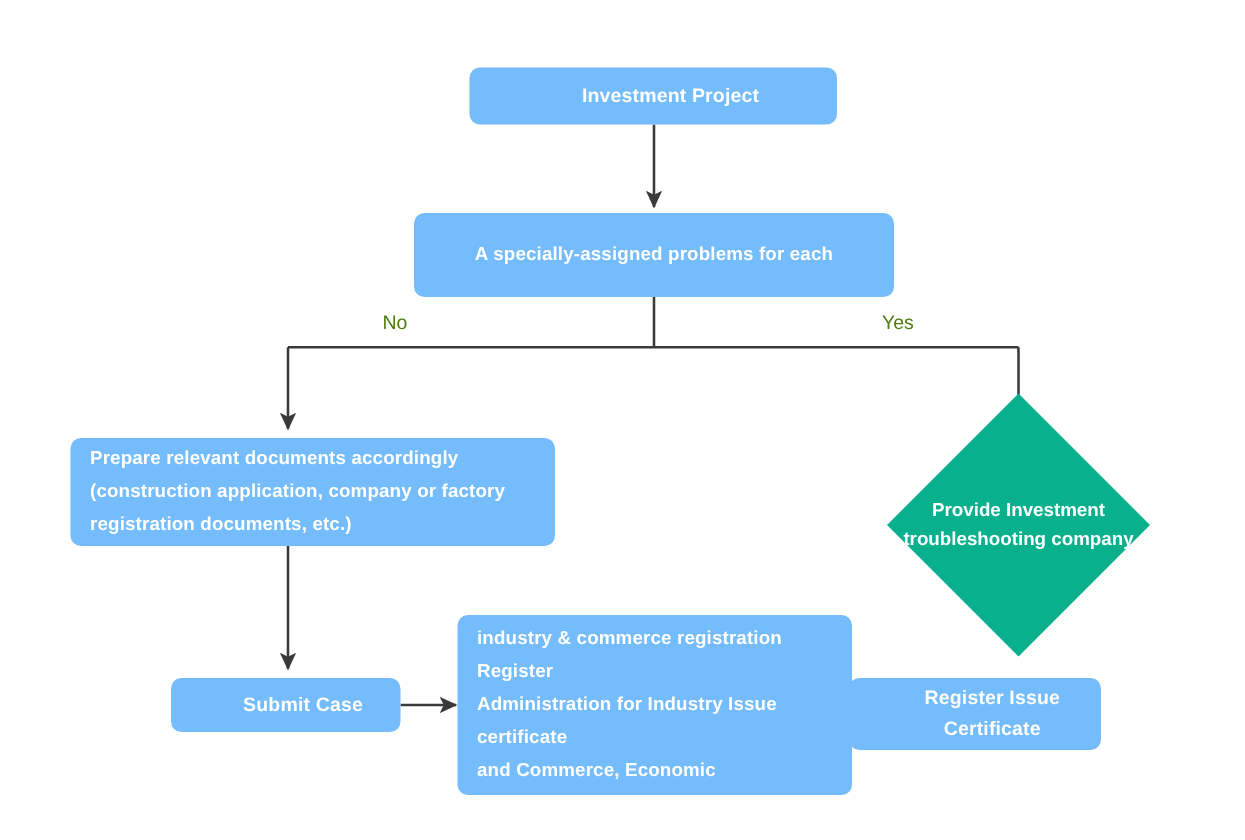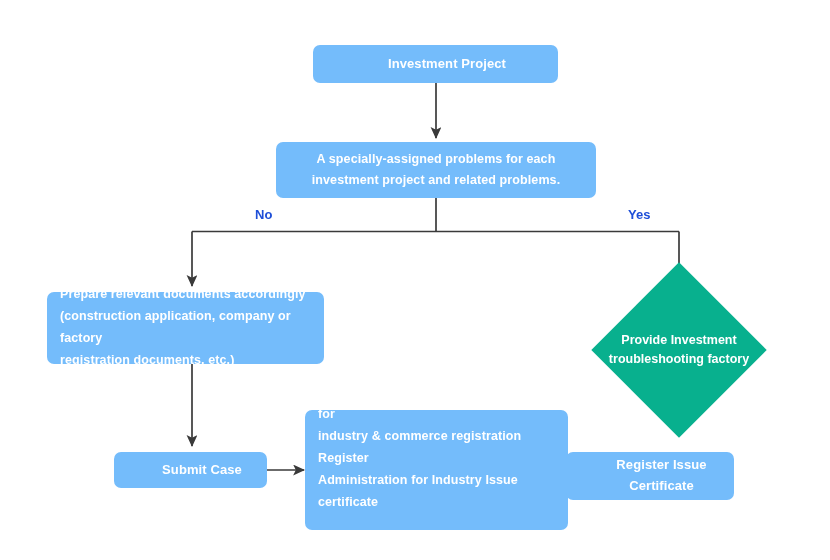--- a/index.html
+++ b/index.html
@@ -71,23 +71,23 @@
     align-items: center;
     justify-content: center;
     text-align: center;
     color: #ffffff;
     font-weight: bold;
     line-height: 1.55;
     font-size: 12.5px;
   }
   .edge-label {
     position: absolute;
-    color: #1d4ed8;
+    color: #4d7c0f;
     font-size: 13px;
-    font-weight: bold;
+    font-weight: normal;
     white-space: nowrap;
   }
   .t-title {
     font-size: 13px;
     line-height: 1.6;
   }
   .t-body {
     font-size: 12.5px;
     line-height: 1.72;
   }
@@ -138,55 +138,54 @@
     </g>
   </svg>
 
   <div class="node box center-text t-title" style="left:313px; top:45px; width:245px; height:38px;">
     <span>Investment Project</span>
   </div>
 
   <div class="node box center-text t-body" style="left:276px; top:142px; width:320px; height:56px; padding:0 14px;">
     <span>
       <span>A specially-assigned problems for each</span><br>
-      <span>investment project and related problems.</span>
     </span>
   </div>
 
   <div class="edge-label" style="left:255px; top:207px;">No</div>
-  <div class="edge-label" style="left:588px; top:207px;margin-left:40px;">Yes</div>
+  <div class="edge-label" style="left:588px; top:207px;">Yes</div>
 
-  <div class="node box left-text t-small" style="left:47px; top:292px; width:277px; height:72px; padding:0 13px;">
+  <div class="node box left-text t-small" style="left:47px; top:292px; width:323px; height:72px; padding:0 13px;">
     <span>
       <span>Prepare relevant documents accordingly</span><br>
       <span>(construction application, company or factory</span><br>
       <span>registration documents, etc.)</span>
     </span>
   </div>
 
   <div class="diamond-wrap" style="left:617px; top:288px; width:124px; height:124px;">
     <div class="diamond-shape"></div>
     <div class="diamond-label" style="left:-24px; width:172px;">
       <span>
         <span>Provide Investment</span><br>
-        <span>troubleshooting factory</span>
+        <span>troubleshooting company</span>
       </span>
     </div>
   </div>
 
   <div class="node box center-text t-title" style="left:114px; top:452px; width:153px; height:36px;">
     <span>Submit Case</span>
   </div>
 
   <div class="node box left-text t-small" style="left:305px; top:410px; width:263px; height:120px; padding:0 13px;">
     <span>
       <span>Procedures of single-window service for</span><br>
       <span>industry &amp; commerce registration Register</span><br>
       <span>Administration for Industry Issue certificate</span><br>
-      <br>
+      <span>and Commerce, Economic Development</span><br>
       <span>Bureau, Tainan City Government</span>
     </span>
   </div>
 
   <div class="node box center-text t-title" style="left:566px; top:452px; width:168px; height:48px;">
     <span>Register Issue Certificate</span>
   </div>
 
 </div>
 

